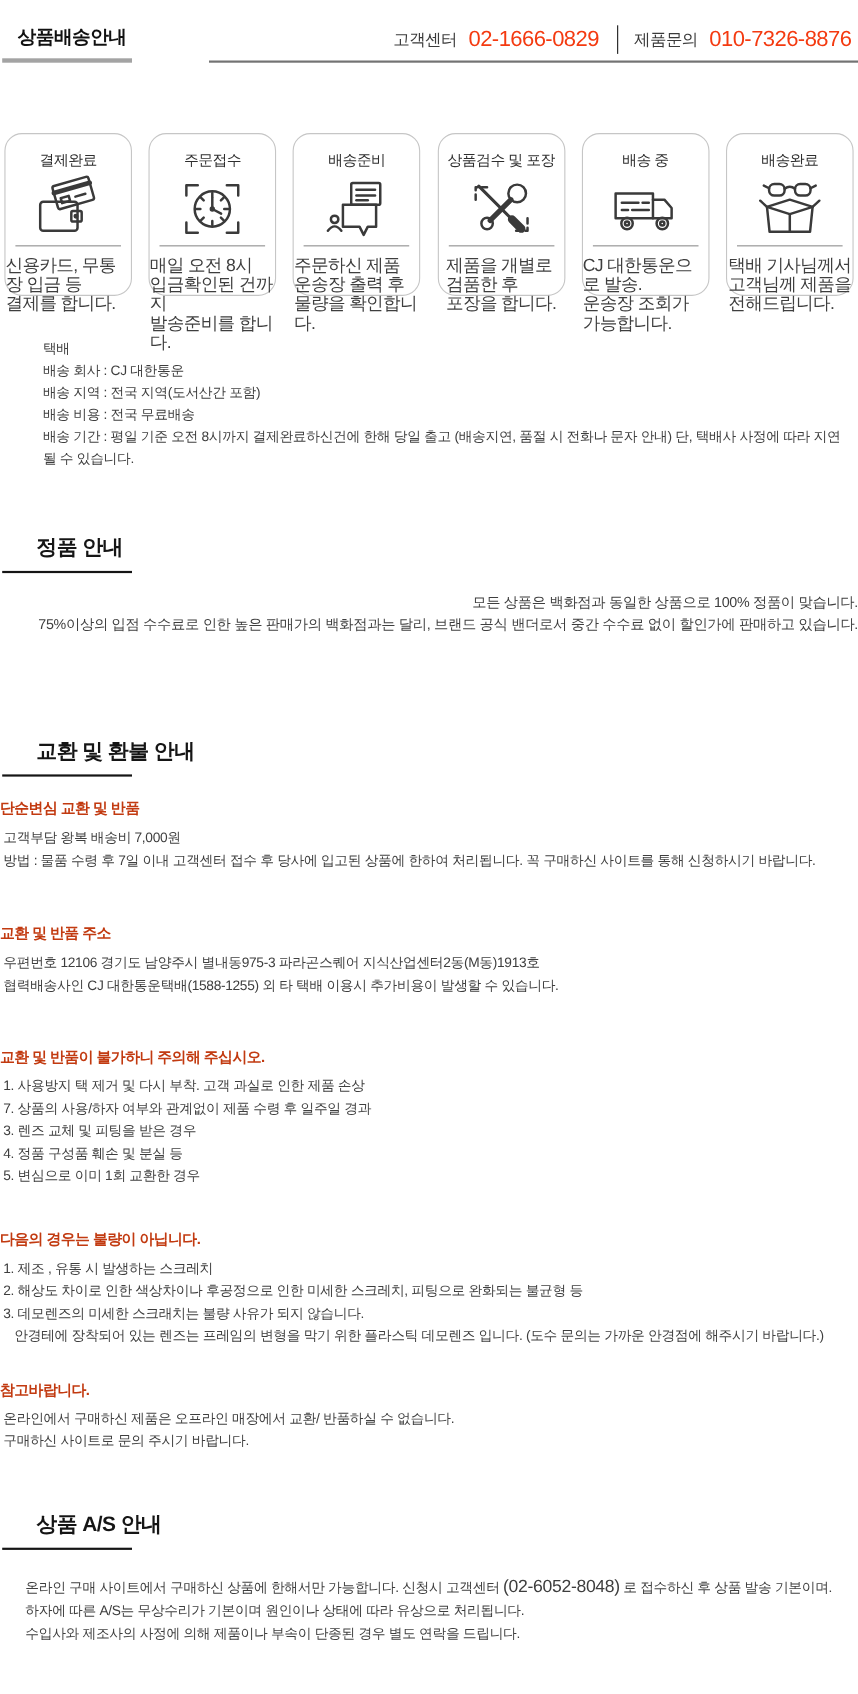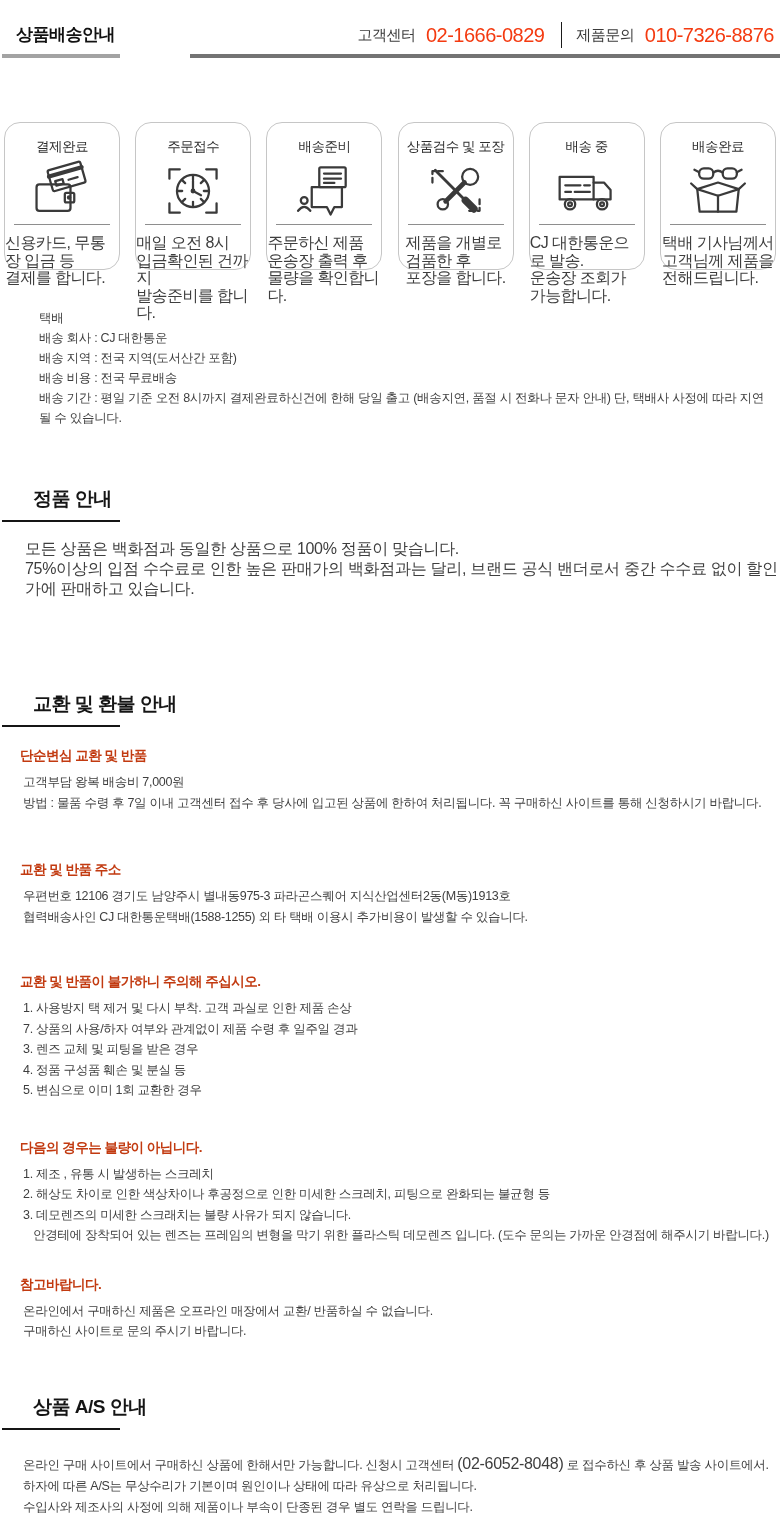--- a/index.html
+++ b/index.html
@@ -11,21 +11,21 @@
   }
 
   
   .header { display:flex; align-items:flex-end; padding-top:22px; }
   .h-left {
     width:118px; margin-left:2px; border-bottom:4px solid #a3a3a3;
     padding:0 0 8px 14px; white-space:nowrap;
   }
   .page-title { font-size:17px; font-weight:bold; color:#111; letter-spacing:-0.5px; }
   .h-right {
-    margin-left:auto; width:590px; border-bottom:4px solid #737373;
+    margin-left:auto; width:590px; border-bottom:2px solid #737373;
     padding:0 6px 6px 0; text-align:right; white-space:nowrap;
   }
   .c-label { font-size:15px; color:#3a3a3a; vertical-align:middle; letter-spacing:-0.5px; }
   .c-phone { font-size:20px; color:#f43a10; vertical-align:middle; letter-spacing:-0.5px; margin-left:6px; }
   .vdiv { display:inline-block; width:1px; height:26px; background:#1a1a1a; margin:0 10px 0 12px; vertical-align:middle; }
 
   
   .steps { margin-top:64px; padding:0 4px; display:flex; justify-content:space-between; }
   .step {
     width:116px; height:148px; border:1px solid #c6c6c6; border-radius:16px;
@@ -42,24 +42,24 @@
 
   
   .parcel { margin-top:38px; padding-left:39px; font-size:12.5px; line-height:20px; letter-spacing:-0.3px; }
   .parcel div { white-space:nowrap; }
   .parcel .wrapline { white-space:normal; padding-right:8px; }
 
   .section-title { font-size:19px; font-weight:bold; color:#151515; padding-left:33px; letter-spacing:-0.5px; }
   .rule { width:118px; height:2px; background:#151515; margin:8px 0 0 2px; }
 
   .genuine { margin-top:58px; }
-  .genuine .body { margin-top:17px; padding-left:25px; font-size:16px; line-height:20px; letter-spacing:-0.3px; }
+  .genuine .body { margin-top:17px; padding-left:25px; font-size:13px; line-height:20px; letter-spacing:-0.3px;text-align:right; }
 
   .exchange { margin-top:92px; }
-  .block { padding-left:20px; }
+  .block { }
   .block .subtitle { font-size:13.5px; font-weight:bold; color:#c23a10; letter-spacing:-0.5px; }
   .block .lines { margin-top:7px; padding-left:3px; font-size:12.5px; line-height:20.5px; letter-spacing:-0.3px; }
   .block .cont { padding-left:10px; }
   .b1 { margin-top:20px; margin-bottom:48px; }
   .b2 { margin-bottom:46px; }
   .b3 { margin-bottom:38px; }
   .b4 { margin-bottom:30px; }
   .b5 { margin-bottom:0; }
 
   .as { margin-top:52px; }
@@ -281,21 +281,21 @@
         <div>온라인에서 구매하신 제품은 오프라인 매장에서 교환/ 반품하실 수 없습니다.</div>
         <div>구매하신 사이트로 문의 주시기 바랍니다.</div>
       </div>
     </div>
   </div>
 
   <div class="as">
     <div class="section-title">상품 A/S 안내</div>
     <div class="rule"></div>
     <div class="body">
-      <div><span>온라인 구매 사이트에서 구매하신 상품에 한해서만 가능합니다. 신청시 고객센터 </span><span class="as-phone">(02-6052-8048)</span><span> 로 접수하신 후 상품 발송 사이트에서.</span></div>
+      <div><span>온라인 구매 사이트에서 구매하신 상품에 한해서만 가능합니다. 신청시 고객센터 </span><span class="as-phone">(02-6052-8048)</span><span> 로 접수하신 후 상품 발송 기본이며.</span></div>
       <div>하자에 따른 A/S는  무상수리가 기본이며 원인이나 상태에 따라 유상으로 처리됩니다.</div>
       <div>수입사와 제조사의 사정에 의해 제품이나 부속이 단종된 경우 별도 연락을 드립니다.</div>
 
     </div>
 
   </div>
 
 </div>
 
 </body></html>

